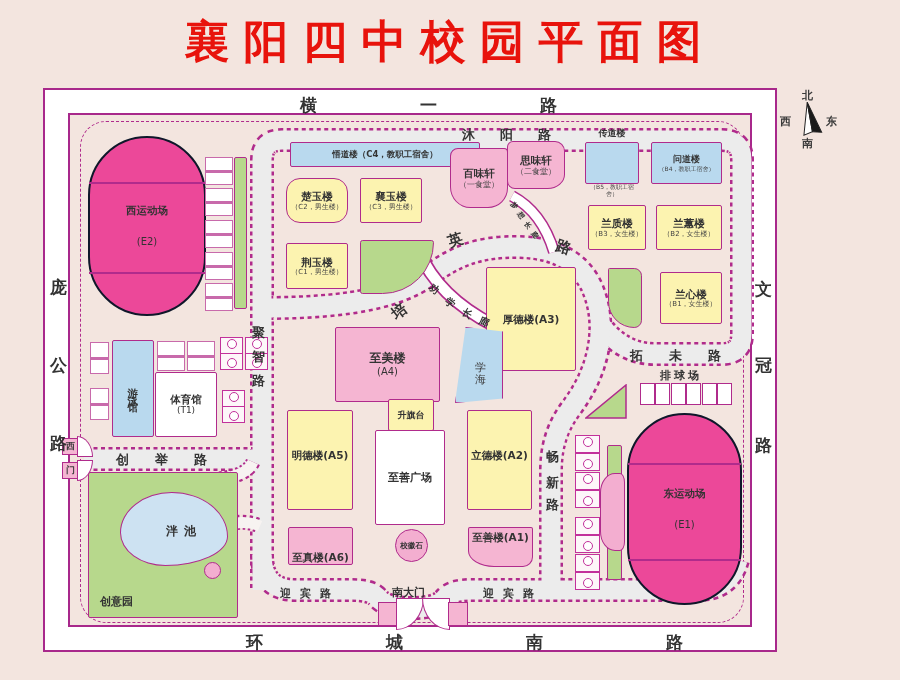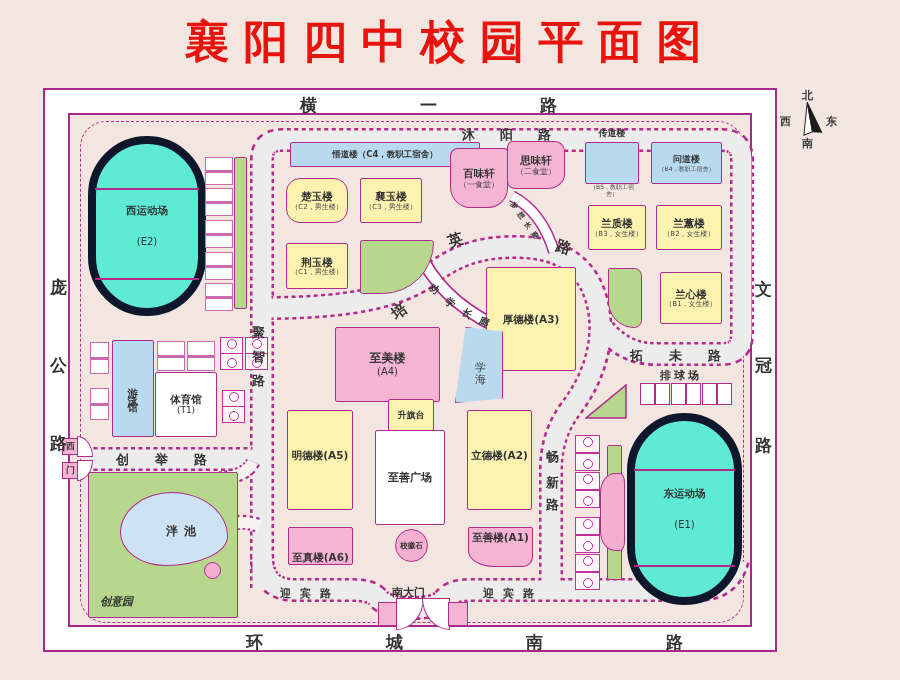--- a/index.html
+++ b/index.html
@@ -17,21 +17,21 @@
         border-radius:26px;z-index:1;}
   
   .b{position:absolute;box-sizing:border-box;border:1.5px solid #b02b8c;z-index:2;
      display:flex;flex-direction:column;align-items:center;justify-content:center;
      text-align:center;line-height:1.2;border-radius:2px;}
   .b .nm{font-size:10.5px;font-weight:700;color:#333;}
   .b .sub{font-size:7px;font-weight:400;color:#444;}
   .yellow{background:#fcf3b0;} .pinkb{background:#f5b5d2;} .blueb{background:#b9d9ee;}
   .greenb{background:#b7d88c;} .whiteb{background:#ffffff;}
   
-  .stadium{background:#5eead4;border:8px solid #0f172a;gap:20px;}
+  .stadium{background:#ec4899;border:2px solid #0f172a;gap:20px;}
   .stadium .line{position:absolute;left:-1px;right:-1px;height:0;border-top:2px solid #b02b8c;}
   
   .tt{position:absolute;background:#fff;border:1.5px solid #c86aab;z-index:2;
       background-image:linear-gradient(to bottom,transparent 46%,#c86aab 46%,#c86aab 56%,transparent 56%);}
   .bb{position:absolute;background:#fdf6f9;border:1.5px solid #c2319b;z-index:2;
       background-image:linear-gradient(to bottom,transparent 47%,#c2319b 47%,#c2319b 53%,transparent 53%);}
   .bb::before,.bb::after{content:"";position:absolute;left:50%;width:8px;height:8px;margin-left:-5px;
       border:1px solid #c2319b;border-radius:50%;background:#fff;}
   .bb::before{top:1px;} .bb::after{bottom:1px;}
   .vb{position:absolute;background:#fff;border:1.5px solid #b02b8c;z-index:2;
@@ -131,21 +131,21 @@
 <div class="gatebox" style="left:62px;top:462px;width:15px;height:15px;">
   <span>门</span>
 </div>
 <div class="leaf" style="left:77px;top:436px;width:14px;height:19px;border-radius:0 100% 0 0;"></div>
 <div class="leaf" style="left:77px;top:460px;width:14px;height:19px;border-radius:0 0 100% 0;"></div>
 
 <div class="b greenb" style="left:88px;top:472px;width:150px;height:146px;z-index:2;"></div>
 <div class="abs" id="pond" style="left:120px;top:492px;width:106px;height:72px;"></div>
 <div class="rl" style="left:166px;top:523px;font-size:12px;letter-spacing:6px;z-index:4;">泮池</div>
 <div class="abs" style="left:204px;top:562px;width:15px;height:15px;background:#f3aed0;border:1px solid #b02b8c;border-radius:50%;z-index:4;"></div>
-<div class="rl" style="left:100px;top:594px;font-size:11px;z-index:4;font-style:italic;">创意园</div>
+<div class="rl" style="left:100px;top:594px;font-size:11px;z-index:4;">创意园</div>
 
 <div class="b blueb" style="left:290px;top:142px;width:190px;height:25px;">
   <span class="nm" style="font-size:8.5px;">悟道楼（C4，教职工宿舍）</span>
 </div>
 <div class="b yellow" style="left:286px;top:178px;width:62px;height:45px;border-radius:14px;">
   <span class="nm">楚玉楼</span>
   <span class="sub">（C2，男生楼）</span>
 </div>
 <div class="b yellow" style="left:360px;top:178px;width:62px;height:45px;">
   <span class="nm">襄玉楼</span>

